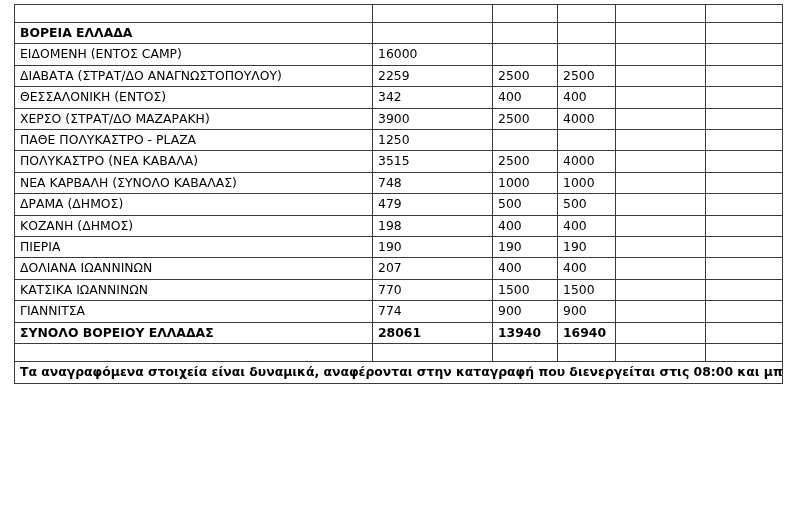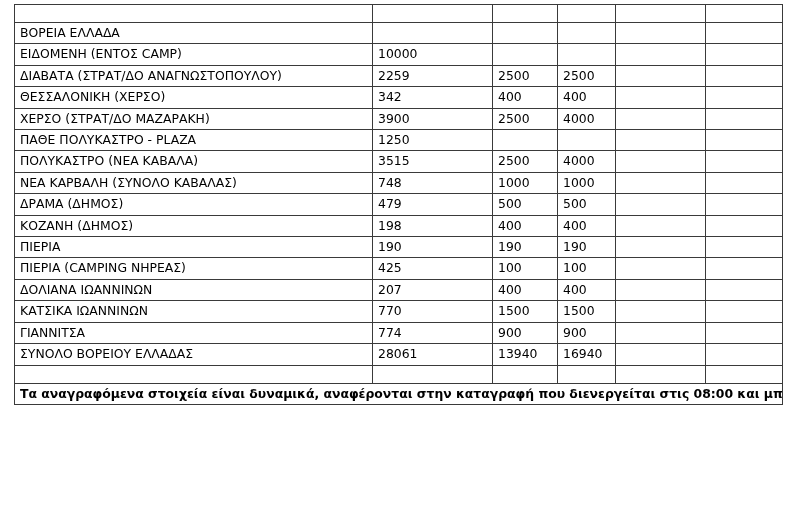--- a/index.html
+++ b/index.html
@@ -36,21 +36,21 @@
   table.grid td {
     border: 1px solid #3a3a3a;
     height: 20.4px;
     padding: 0 4px 0 5px;
     font-size: 12.4px;
     line-height: 20.4px;
     white-space: nowrap;
     overflow: hidden;
     vertical-align: middle;
   }
-  td.bold { font-weight: normal; margin-left: 43px; }
+  td.bold { font-weight: bold; margin-left: 43px; }
   td.blank { }
   td.num { text-align: left; }
 
   tr.spacer td { height: 17px; line-height: 17px; }
 
   td.note {
     height: 48px;
     line-height: 21px;
     font-weight: bold;
     font-size: 12.6px;
@@ -84,36 +84,36 @@
         <tr>
           <td class="bold">ΒΟΡΕΙΑ ΕΛΛΑΔΑ</td>
           <td class="bold num blank"></td>
           <td class="bold num blank"></td>
           <td class="bold num blank"></td>
           <td class="bold num blank"></td>
           <td class="bold num blank"></td>
         </tr>
         <tr>
           <td>ΕΙΔΟΜΕΝΗ (ΕΝΤΟΣ CAMP)</td>
-          <td class="num">10000</td>
+          <td class="num">16000</td>
           <td class="num blank"></td>
           <td class="num blank"></td>
           <td class="num blank"></td>
           <td class="num blank"></td>
         </tr>
         <tr>
           <td>ΔΙΑΒΑΤΑ (ΣΤΡΑΤ/ΔΟ ΑΝΑΓΝΩΣΤΟΠΟΥΛΟΥ)</td>
           <td class="num">2259</td>
           <td class="num">2500</td>
           <td class="num">2500</td>
           <td class="num blank"></td>
           <td class="num blank"></td>
         </tr>
         <tr>
-          <td>ΘΕΣΣΑΛΟΝΙΚΗ (ΧΕΡΣΟ)</td>
+          <td>ΘΕΣΣΑΛΟΝΙΚΗ (ΕΝΤΟΣ)</td>
           <td class="num">342</td>
           <td class="num">400</td>
           <td class="num">400</td>
           <td class="num blank"></td>
           <td class="num blank"></td>
         </tr>
         <tr>
           <td>ΧΕΡΣΟ (ΣΤΡΑΤ/ΔΟ ΜΑΖΑΡΑΚΗ)</td>
           <td class="num">3900</td>
           <td class="num">2500</td>
@@ -159,28 +159,20 @@
           <td class="num">400</td>
           <td class="num">400</td>
           <td class="num blank"></td>
           <td class="num blank"></td>
         </tr>
         <tr>
           <td>ΠΙΕΡΙΑ</td>
           <td class="num">190</td>
           <td class="num">190</td>
           <td class="num">190</td>
-          <td class="num blank"></td>
-          <td class="num blank"></td>
-        </tr>
-        <tr>
-          <td>ΠΙΕΡΙΑ (CAMPING ΝΗΡΕΑΣ)</td>
-          <td class="num">425</td>
-          <td class="num">100</td>
-          <td class="num">100</td>
           <td class="num blank"></td>
           <td class="num blank"></td>
         </tr>
         <tr>
           <td>ΔΟΛΙΑΝΑ ΙΩΑΝΝΙΝΩΝ</td>
           <td class="num">207</td>
           <td class="num">400</td>
           <td class="num">400</td>
           <td class="num blank"></td>
           <td class="num blank"></td>

